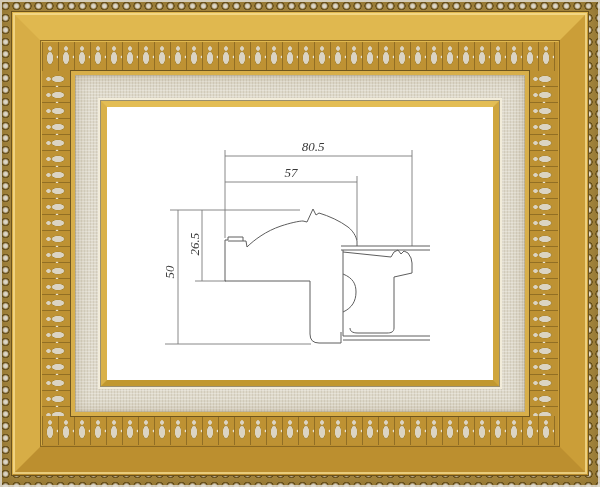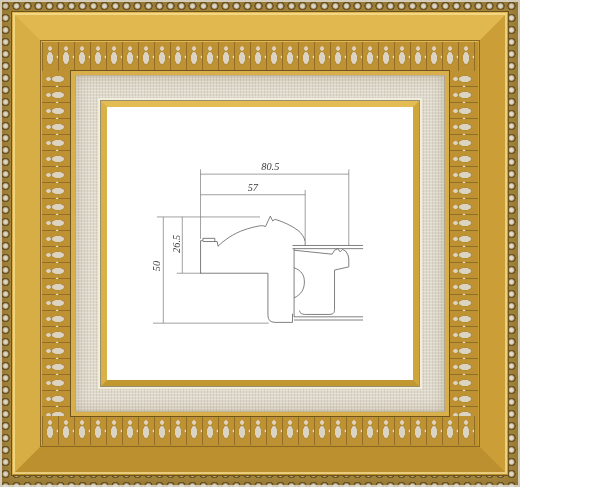--- a/index.html
+++ b/index.html
@@ -1,16 +1,16 @@
 <!DOCTYPE html>
 <html><head>
 <meta charset="utf-8">
 <style>
   html,body{margin:0;padding:0;background:#fff;}
-  .stage{position:relative;width:520px;height:487px;overflow:hidden;
+  .stage{position:relative;width:600px;height:487px;overflow:hidden;
          font-family:"Liberation Serif", serif;}
 
   
   .beads{position:absolute;inset:0;background-color:#A6873E;
     background-image:
       radial-gradient(circle 4.4px at 5.5px 6px,
         #EDE7D7 0 1.4px, #CDC5B2 2.3px, #8A6F33 3.1px, #5F4B1B 3.9px, transparent 4.4px);
     background-size:11px 12px;
     box-shadow:inset 0 0 0 2px rgba(224,220,209,.85), inset 0 0 18px rgba(60,40,5,.35);}
 

